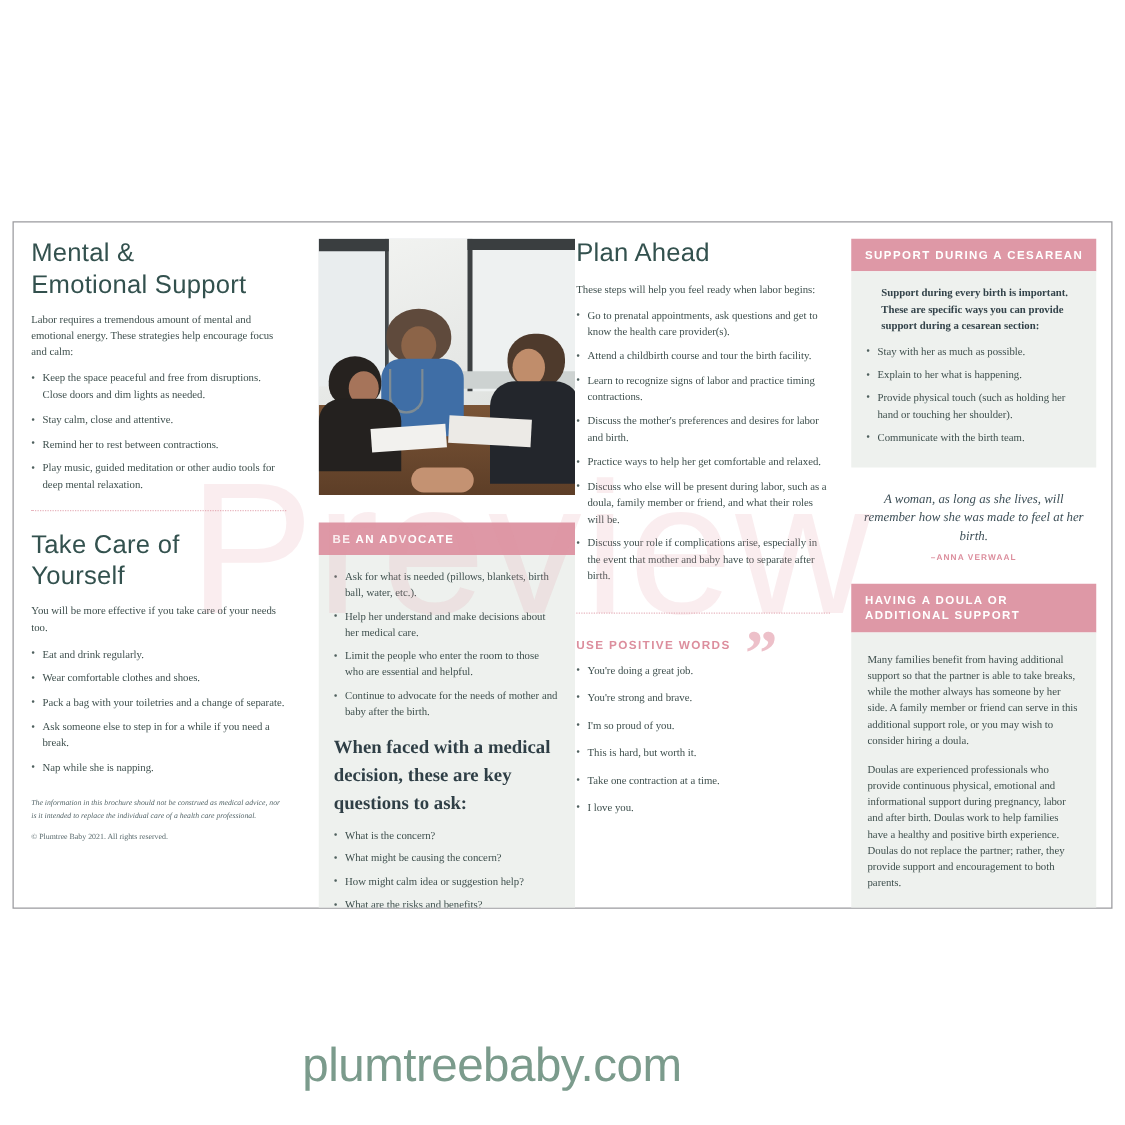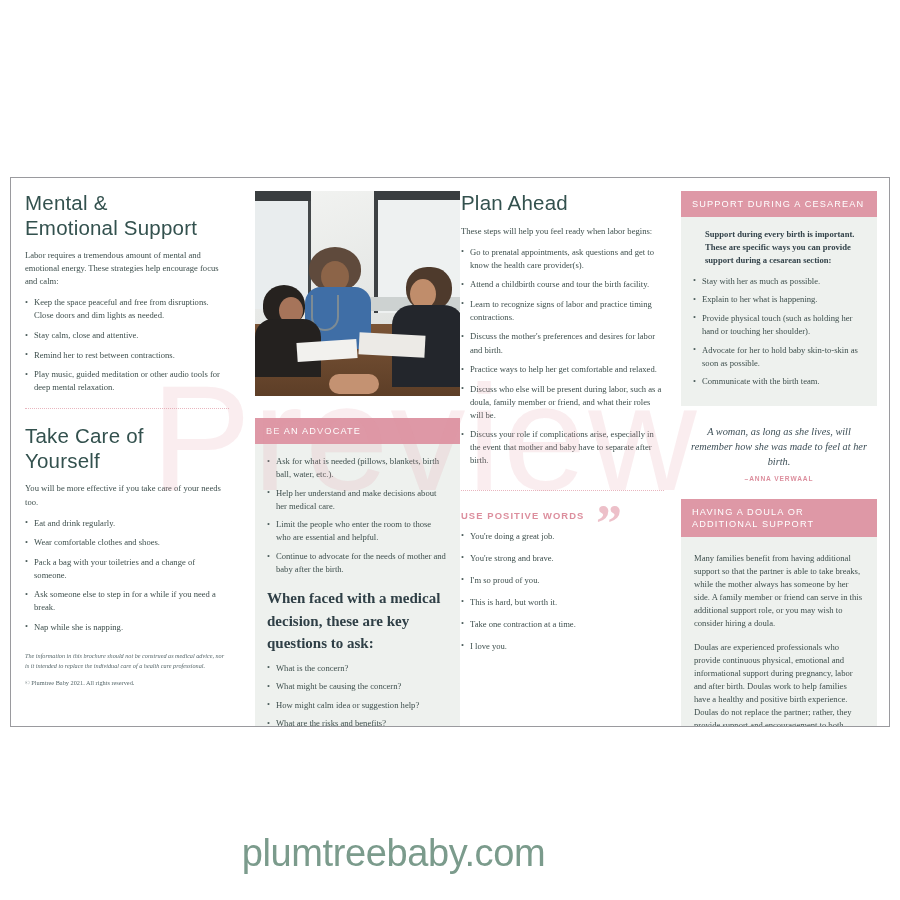--- a/index.html
+++ b/index.html
@@ -110,21 +110,21 @@
   .ph-manF  {position:absolute; right:24px; top:88px; width:26px; height:30px; border-radius:50%; background:#c08d6b;}
   .ph-manB  {position:absolute; right:-4px; top:114px; width:72px; height:82px; border-radius:20px 20px 0 0; background:#23262c;}
   .ph-hands {position:absolute; left:74px; bottom:2px; width:50px; height:20px; border-radius:12px; background:#c49272;}
 
   
   .pink-head {
     background: #de98a6;
     color: #ffffff;
     font-family: "Liberation Sans", sans-serif;
     font-size: 9.2px;
-    font-weight: normal;
+    font-weight: bold;
     letter-spacing: 1.15px;
     padding: 7px 10px 7px 11px;
     line-height: 1.32;
   }
   .panel {
     background: #eef1ee;
     padding: 11px 12px 12px 12px;
   }
   .panel ul.bl { margin-top: 0; }
   .panel ul.bl li { margin-bottom: 5.5px; }
@@ -240,21 +240,21 @@
       <div class="dotted-rule"></div>
 
       <div class="h-display" style="margin-top:15px;">
         <div>Take Care of</div>
         <div>Yourself</div>
       </div>
       <p class="body-text intro">You will be more effective if you take care of your needs too.</p>
       <ul class="bl body-text" id="left-bullets2">
           <li>Eat and drink regularly.</li>
           <li>Wear comfortable clothes and shoes.</li>
-          <li>Pack a bag with your toiletries and a change of someone.</li>
+          <li>Pack a bag with your toiletries and a change of separate.</li>
           <li>Ask someone else to step in for a while if you need a break.</li>
           <li>Nap while she is napping.</li>
         </ul>
 
       <p class="disclaimer">The information in this brochure should not be construed as medical advice, nor is it intended to replace the individual care of a health care professional.</p>
       <p class="copyright">© Plumtree Baby 2021. All rights reserved.</p>
     </div>
 
     <div class="col" id="col-mid">
       <div class="photo">
@@ -332,21 +332,20 @@
 
     <div class="col" id="col-right">
       <div>
         <div class="pink-head">SUPPORT DURING A CESAREAN</div>
         <div class="panel">
           <p class="lead">Support during every birth is important. These are specific ways you can provide support during a cesarean section:</p>
           <ul class="bl body-text" id="cesarean-bullets">
               <li>Stay with her as much as possible.</li>
               <li>Explain to her what is happening.</li>
               <li>Provide physical touch (such as holding her hand or touching her shoulder).</li>
-              <li>Advocate for her to hold baby skin-to-skin as soon as possible.</li>
               <li>Communicate with the birth team.</li>
             </ul>
         </div>
       </div>
 
       <div class="quote-wrap">
         <div class="quote-text">A woman, as long as she lives, will remember how she was made to feel at her birth.</div>
         <div class="quote-attr">–ANNA VERWAAL</div>
       </div>
 

